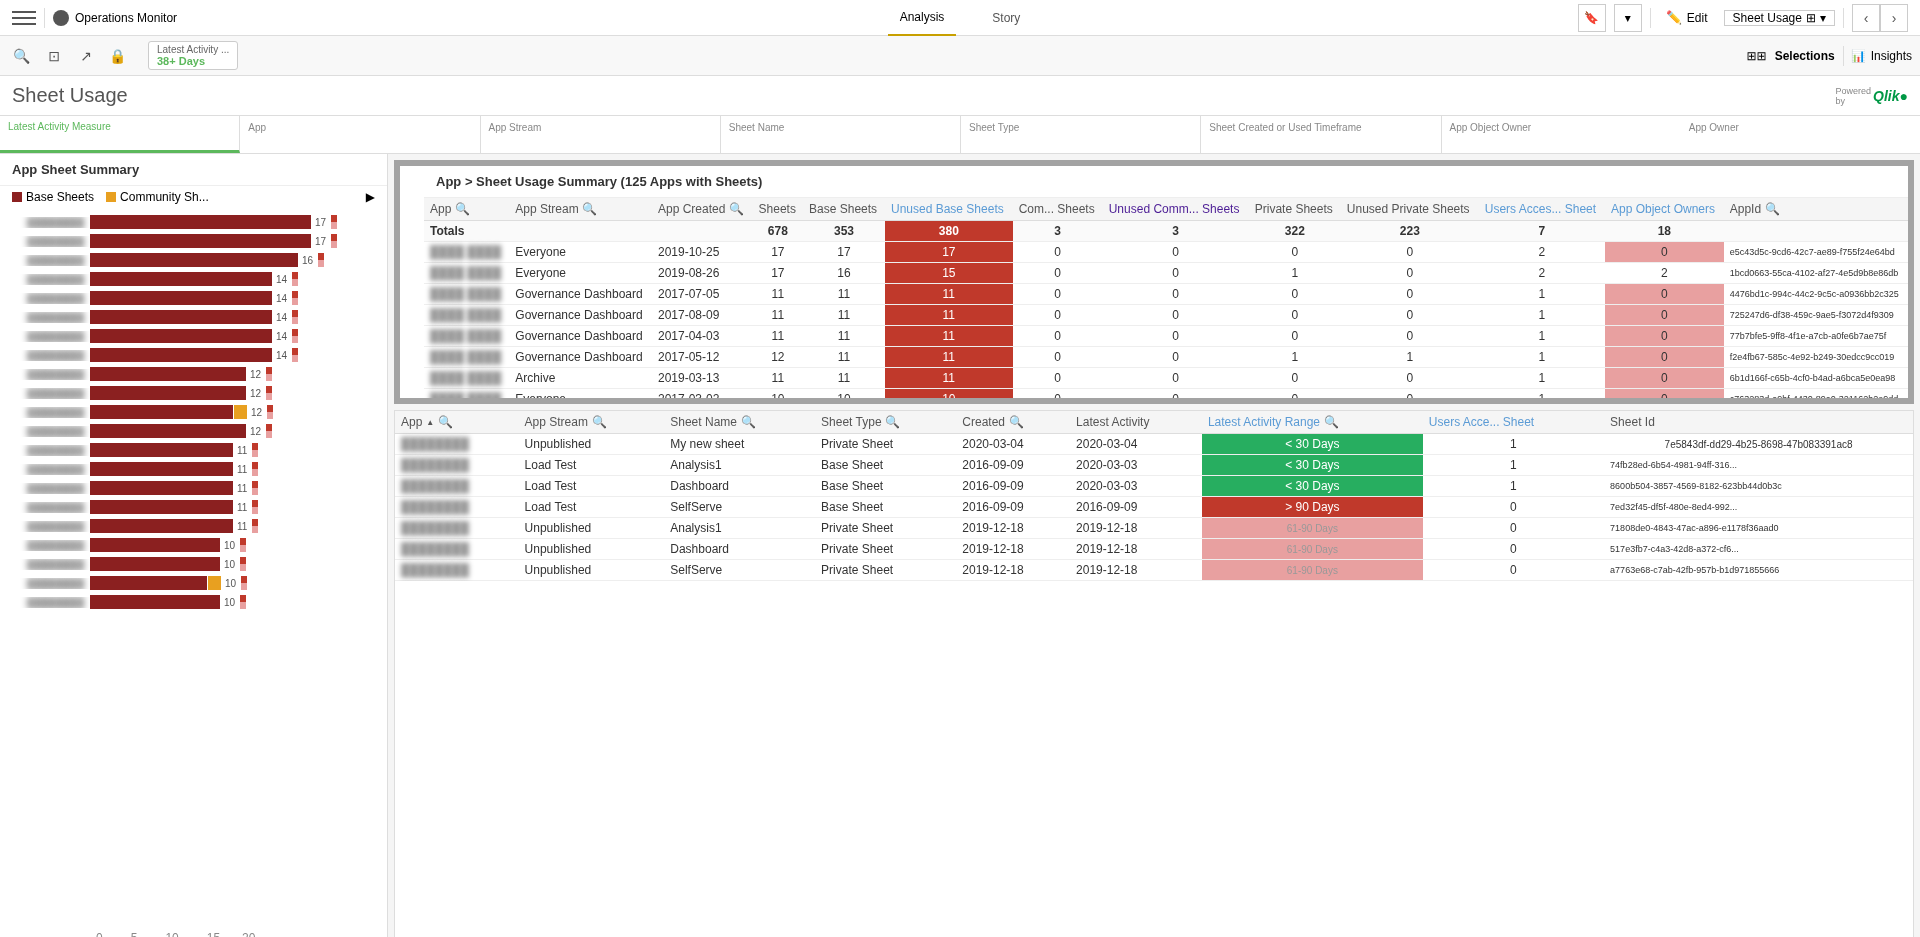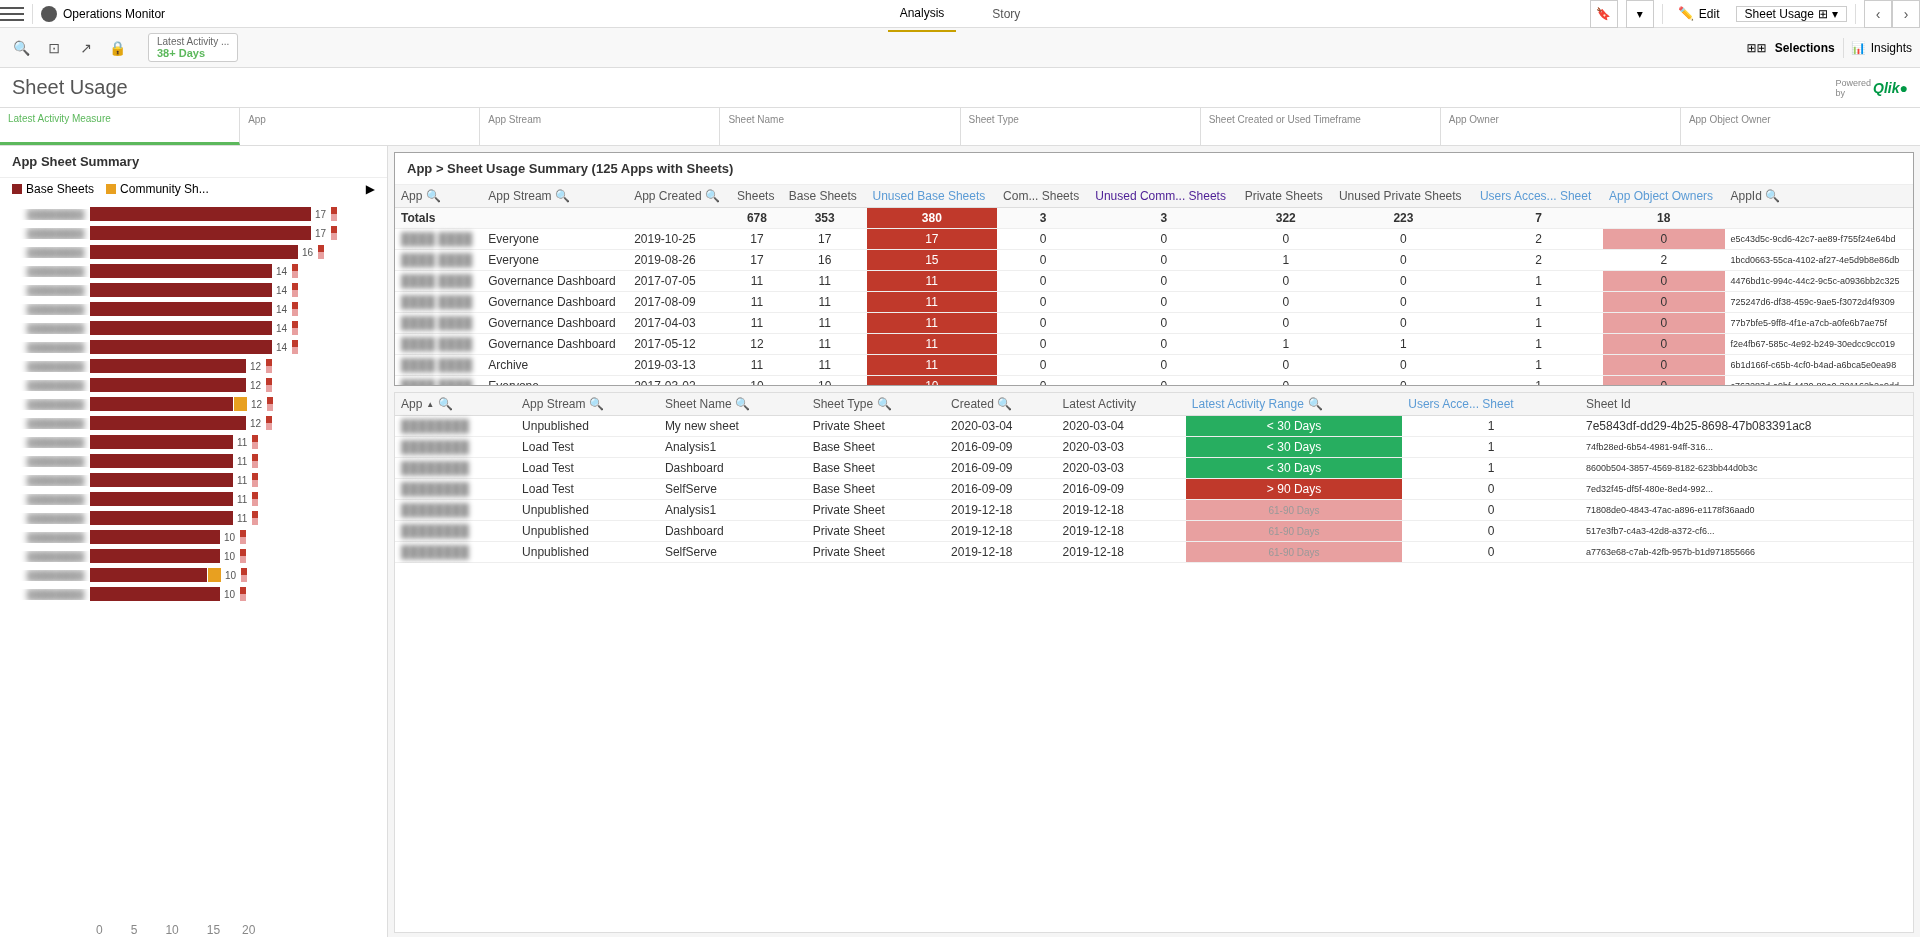--- a/index.html
+++ b/index.html
@@ -1,21 +1,21 @@
 <!DOCTYPE html>
 <html><head>
   <meta charset="utf-8">
   <style>
     * { box-sizing: border-box; margin: 0; padding: 0; font-family: Arial, sans-serif; font-size: 12px; }
     body { background: #f0f0f0; width: 1920px; height: 937px; overflow: hidden; }
 
     
     .top-nav {
-      display: flex; align-items: center; height: 28px;
-      background: #fff; border-bottom: 1px solid #ddd; padding: 0 0;
+      display: flex; align-items: center; height: 36px;
+      background: #fff; border-bottom: 1px solid #ddd; padding: 0 12px;
     }
     .top-nav-left { display: flex; align-items: center; gap: 8px; flex: 1; }
     .top-nav-center { display: flex; align-items: center; gap: 24px; }
     .top-nav-right { display: flex; align-items: center; gap: 8px; flex: 1; justify-content: flex-end; }
     .nav-tab { padding: 0 12px; height: 36px; display: flex; align-items: center; cursor: pointer; font-size: 13px; color: #555; }
     .hamburger { width: 24px; height: 24px; display: flex; flex-direction: column; justify-content: center; gap: 4px; cursor: pointer; }
     .hamburger span { height: 2px; background: #555; display: block; }
 
     
     .toolbar {
@@ -76,21 +76,21 @@
     .bar-label { width: 90px; text-align: right; padding-right: 6px; font-size: 10px; color: #aaa; overflow: hidden; text-overflow: ellipsis; white-space: nowrap; }
     .bar-container { flex: 1; display: flex; align-items: center; gap: 1px; position: relative; }
     .bar-segment { height: 14px; }
     .bar-value { font-size: 10px; color: #555; margin-left: 3px; }
     .chart-x-axis { display: flex; padding: 2px 0 2px 96px; color: #888; font-size: 10px; gap: 0; }
 
     
     .right-panel { flex: 1; overflow: hidden; display: flex; flex-direction: column; background: #f5f5f5; }
 
     
-    .summary-section { background: #fff; margin: 6px; border: 1px solid #a3a3a3; }
+    .summary-section { background: #fff; margin: 6px; border: 6px solid #a3a3a3; padding-left: 24px; }
     .section-title { padding: 8px 12px; font-size: 13px; font-weight: bold; color: #333; border-bottom: 1px solid #eee; }
 
     
     .data-table { width: 100%; border-collapse: collapse; font-size: 11px; }
     .data-table th {
       background: #f5f5f5; border-bottom: 1px solid #ddd; padding: 4px 6px;
       text-align: left; font-weight: 500; color: #555; white-space: nowrap;
     }
     .data-table td { padding: 3px 6px; border-bottom: 1px solid #eee; color: #333; }
     .totals-row td { font-weight: bold; background: #fafafa; }
@@ -212,26 +212,26 @@
     <span class="filter-value">&nbsp;</span>
   </div>
   <div class="filter-item">
     <span class="filter-label">Sheet Type</span>
     <span class="filter-value">&nbsp;</span>
   </div>
   <div class="filter-item">
     <span class="filter-label">Sheet Created or Used Timeframe</span>
     <span class="filter-value">&nbsp;</span>
   </div>
+  <div class="filter-item" style="border-right:none;">
+    <span class="filter-label">App Object Owner</span>
+    <span class="filter-value">&nbsp;</span>
+  </div>
   <div class="filter-item">
     <span class="filter-label">App Owner</span>
-    <span class="filter-value">&nbsp;</span>
-  </div>
-  <div class="filter-item" style="border-right:none;">
-    <span class="filter-label">App Object Owner</span>
     <span class="filter-value">&nbsp;</span>
   </div>
 </div>
 
 <div class="main-content">
 
   <div class="left-panel">
     <div class="left-panel-title">App Sheet Summary</div>
     <div class="chart-legend">
       <div class="legend-item">
@@ -660,21 +660,21 @@
           <tbody id="sheet-tbody">
               <tr>
                 <td style="color: transparent; text-shadow: rgba(0, 0, 0, 0.4) 0px 0px 5px;">████████</td>
                 <td>Unpublished</td>
                 <td>My new sheet</td>
                 <td>Private Sheet</td>
                 <td>2020-03-04</td>
                 <td>2020-03-04</td>
                 <td class="range-30">&lt; 30 Days</td>
                 <td style="text-align: center;">1</td>
-                <td style="font-size: 12px; max-width: 220px; overflow: hidden; text-overflow: ellipsis; white-space: nowrap;">7e5843df-dd29-4b25-8698-47b083391ac8</td>
+                <td style="font-size: 10px; max-width: 220px; overflow: hidden; text-overflow: ellipsis; white-space: nowrap; text-align: center;">7e5843df-dd29-4b25-8698-47b083391ac8</td>
               </tr>
               <tr>
                 <td style="color: transparent; text-shadow: rgba(0, 0, 0, 0.4) 0px 0px 5px;">████████</td>
                 <td>Load Test</td>
                 <td>Analysis1</td>
                 <td>Base Sheet</td>
                 <td>2016-09-09</td>
                 <td>2020-03-03</td>
                 <td class="range-30">&lt; 30 Days</td>
                 <td style="text-align: center;">1</td>

